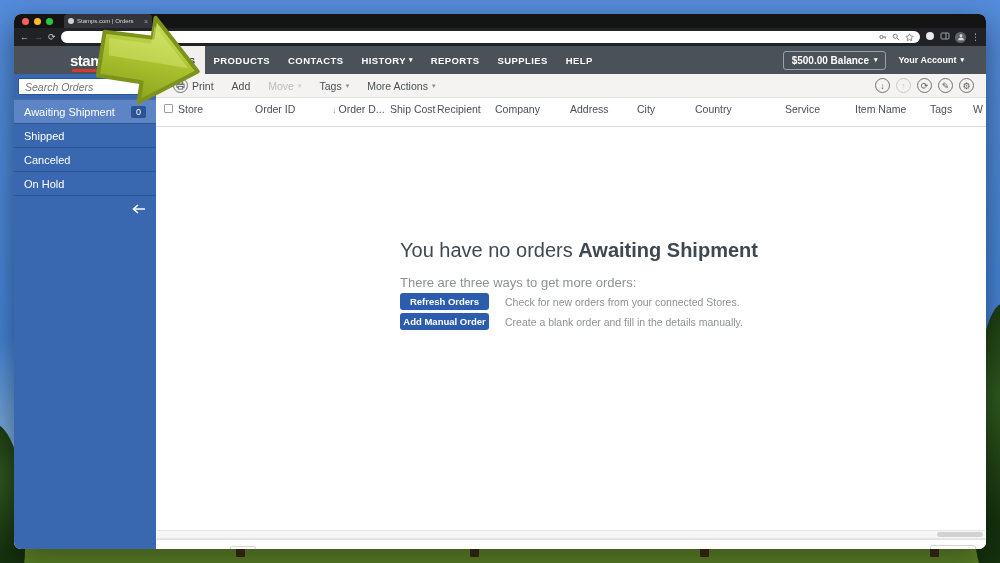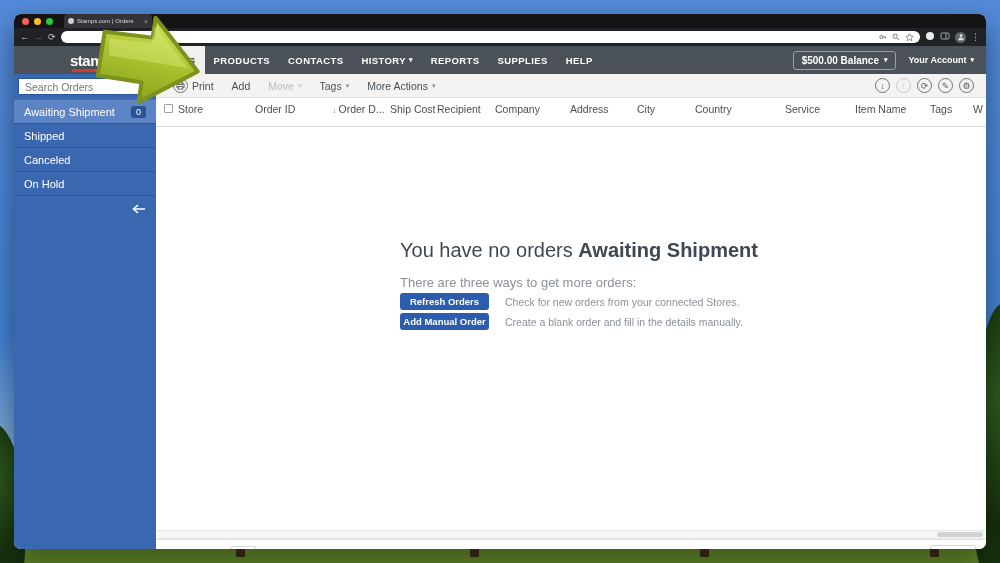--- a/index.html
+++ b/index.html
@@ -31,28 +31,28 @@
   .avatar { width:11px; height:11px; border-radius:50%; background:#5f6368; display:flex; align-items:center; justify-content:center; }
 
   
   .navbar { height:28px; background:#4b5158; display:flex; align-items:stretch; color:#fff; }
   .logo { align-self:center; font-size:15px; font-weight:bold; letter-spacing:-.5px; margin-left:56px; position:relative; }
   .logo .red { position:absolute; left:2px; bottom:-3px; width:26px; height:3px; background:#d63a2f; }
   .navitems { display:flex; align-items:stretch; margin-left:24px; }
   .navitem { display:flex; align-items:center; padding:0 9px; font-size:9.5px; font-weight:bold; letter-spacing:.4px; gap:3px; }
   .navitem.active { background:#f1f0ee; color:#3c4146; }
   .nav-chev { font-size:7px; }
-  .navright { margin-left:auto; display:flex; align-items:center; gap:12px; padding-right:12px; }
+  .navright { margin-left:auto; display:flex; align-items:center; gap:12px; padding-right:22px; }
   .balance { border:1px solid #9aa0a6; border-radius:3px; font-size:10px; font-weight:bold; padding:3px 8px; display:flex; gap:5px; align-items:center; }
   .account { font-size:9px; font-weight:bold; display:flex; gap:4px; align-items:center; }
 
   
   .appbody { display:flex; height:493px; }
   .sidebar { width:142px; background:#3a68b0; flex:none; display:flex; flex-direction:column; }
-  .search { margin:4px; height:17px; border:1px solid #2a569c; border-radius:1px; font-size:10.5px; color:#9aa3ad; padding:0 6px; outline:none; }
+  .search { margin:4px; height:17px; border:1px solid #2a569c; border-radius:1px; font-style:italic; font-size:10.5px; color:#9aa3ad; padding:0 6px; outline:none; }
   .sideitem { height:24px; display:flex; align-items:center; padding:0 10px; color:#fff; font-size:11px; border-top:1px solid rgba(0,0,0,.18); }
   .sideitem.active { background:#5d85c6; }
   .badge { margin-left:auto; background:#2c5494; border-radius:2px; font-size:9px; padding:1px 5px; }
   .collapse-row { height:26px; display:flex; align-items:center; justify-content:flex-end; padding:0 10px; border-top:1px solid rgba(0,0,0,.18); }
 
   .main { flex:1; display:flex; flex-direction:column; background:#fff; position:relative; }
   .toolbar { height:24px; background:#f5f3f1; border-bottom:1px solid #e2e0dd; display:flex; align-items:center; padding:0 8px; font-size:10.5px; color:#4a4f54; }
   .tbtn { display:flex; align-items:center; gap:4px; padding:0 9px; }
   .tbtn.dis { color:#bcbcbc; }
   .tchev { font-size:7px; color:#8a8f94; }

